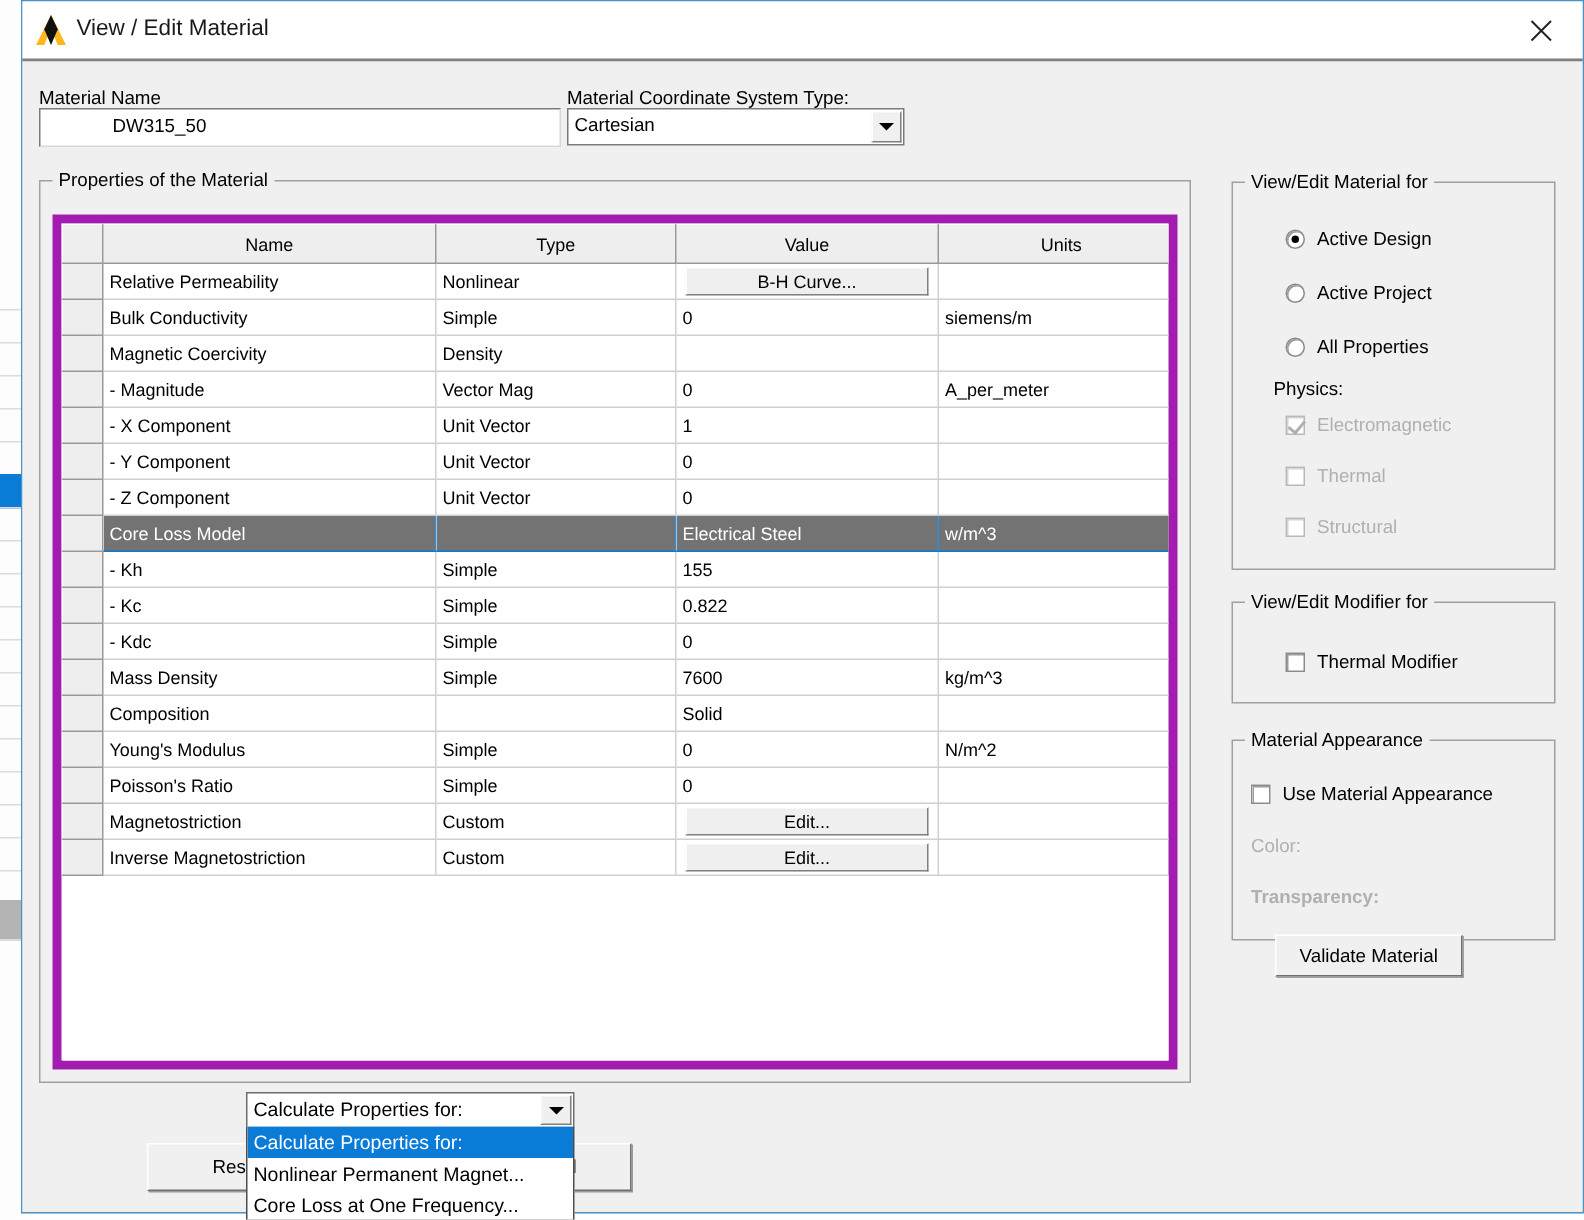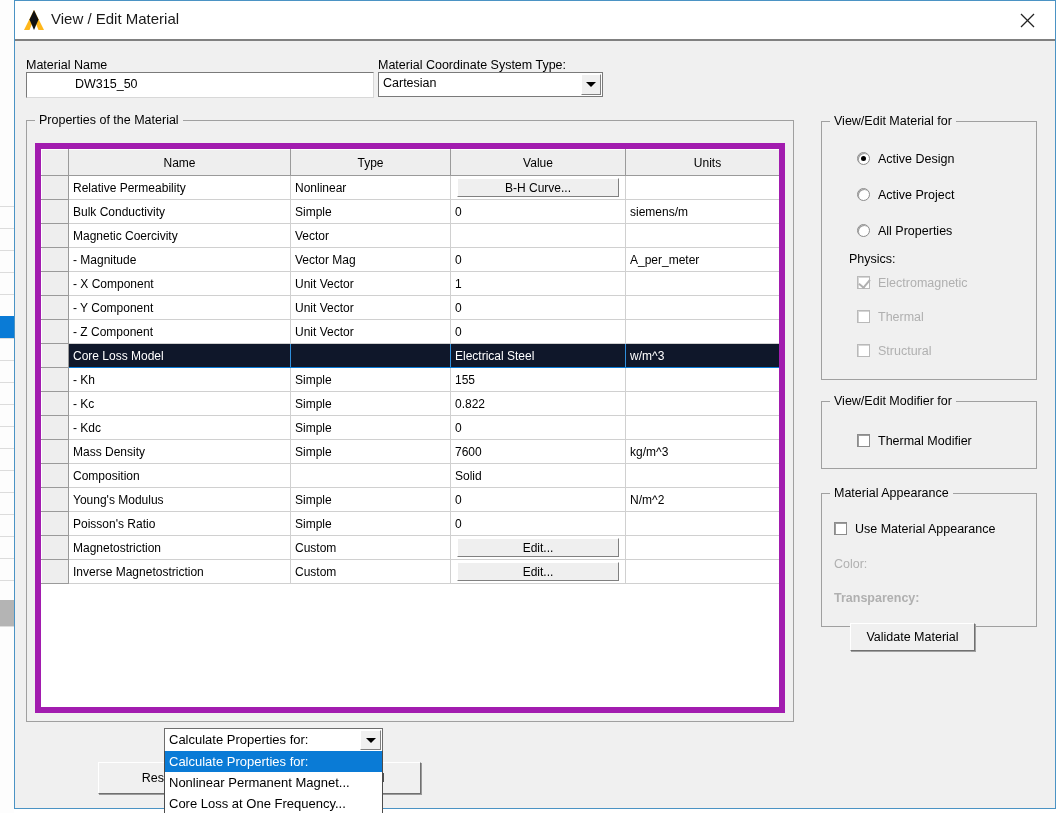--- a/index.html
+++ b/index.html
@@ -125,39 +125,39 @@
     vertical-align:middle;
     white-space:nowrap;
     overflow:hidden;
   }
   table.props td.rowsel {
     background:#eeeeee;
     border:1px solid #fff;
     border-right-color:#9a9a9a; border-bottom-color:#9a9a9a;
     padding:0;
   }
-  table.props tr.selected td { background:#0f172a; color:#fff; border-bottom-color:#0a7bd6; border-right-color:#2f8fdc; }
+  table.props tr.selected td { background:#737373; color:#fff; border-bottom-color:#0a7bd6; border-right-color:#2f8fdc; }
   table.props tr.selected td.rowsel { background:#eeeeee; color:#000; border:1px solid #fff; border-right-color:#9a9a9a; border-bottom-color:#9a9a9a; }
   td .cellbtn {
     display:block;
     margin:1px 2px;
     height:19px; line-height:19px;
     background:#efefef;
     border:1px solid #fff;
     border-right-color:#808080; border-bottom-color:#808080;
     box-shadow: 0 0 0 0;
     text-align:center;
     font-size:12px;
     color:#000;
     box-sizing:border-box;
   }
   .tfill { background:#fff; }
 
   
-  .radio-row, .check-row { position:absolute; display:flex; }
+  .radio-row, .check-row { position:absolute; display:flex; align-items:center; }
   .radio {
     width:13px; height:13px; border-radius:50%;
     background:#fff;
     border:1px solid #8c8c8c;
     box-shadow: inset 1px 1px 0 #9c9c9c;
     box-sizing:border-box; position:relative;
     flex:0 0 auto;
   }
   .radio.on::after {
     content:""; position:absolute; left:3px; top:3px; width:5px; height:5px;
@@ -327,21 +327,21 @@
               <tr>
                 <td class="rowsel"></td>
                 <td>Bulk Conductivity</td>
                 <td>Simple</td>
                 <td>0</td>
                 <td>siemens/m</td>
               </tr>
               <tr>
                 <td class="rowsel"></td>
                 <td>Magnetic Coercivity</td>
-                <td>Vector</td>
+                <td>Density</td>
                 <td></td>
                 <td></td>
               </tr>
               <tr>
                 <td class="rowsel"></td>
                 <td>-  Magnitude</td>
                 <td>Vector Mag</td>
                 <td>0</td>
                 <td>A_per_meter</td>
               </tr>

